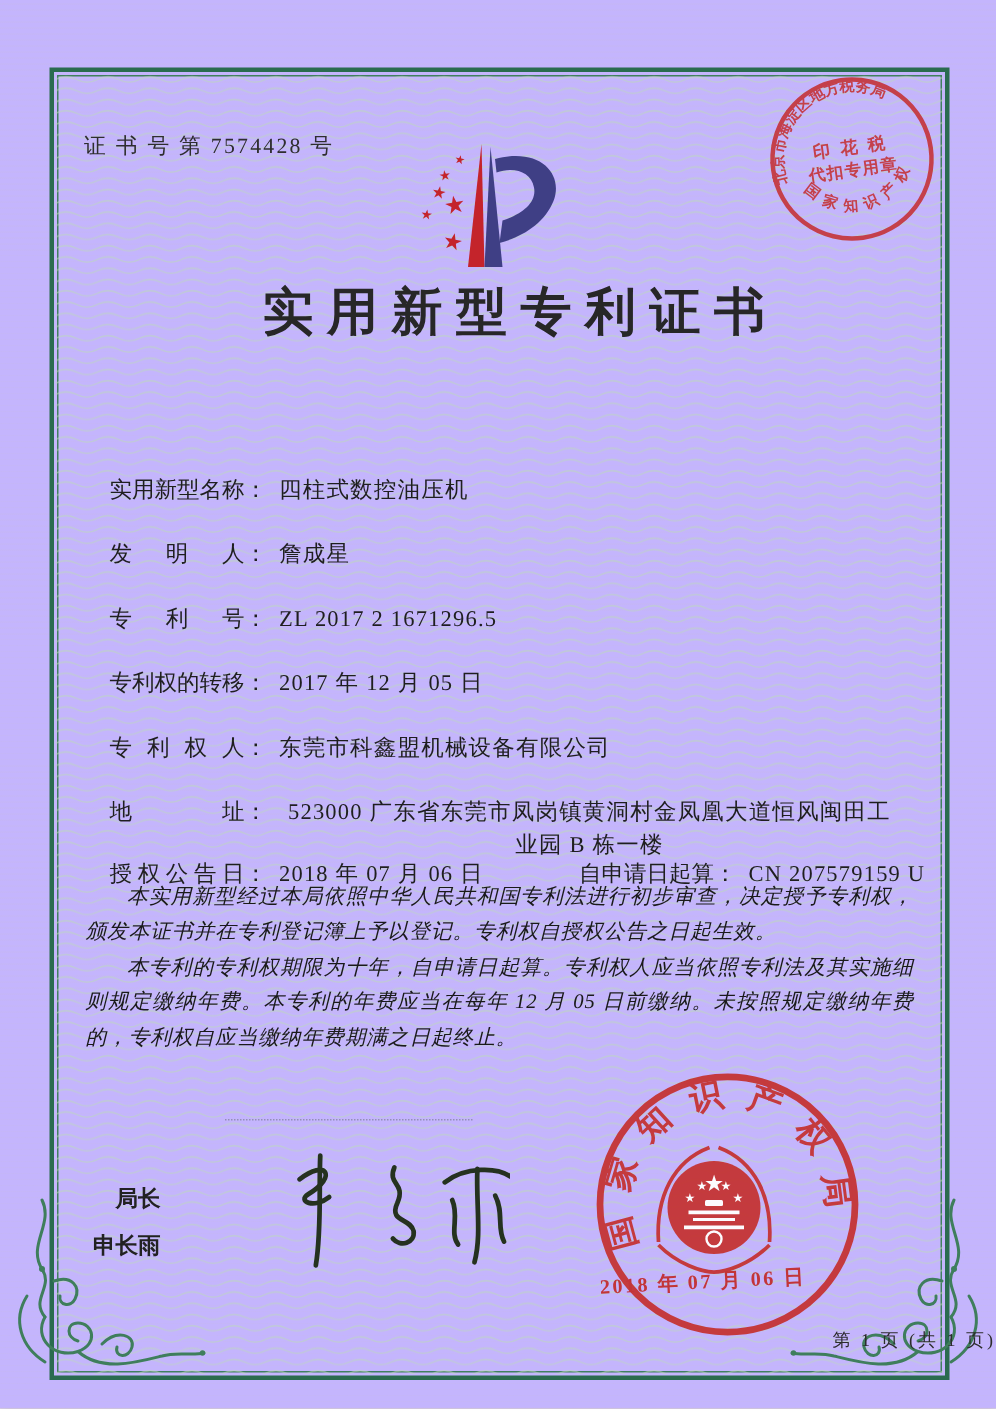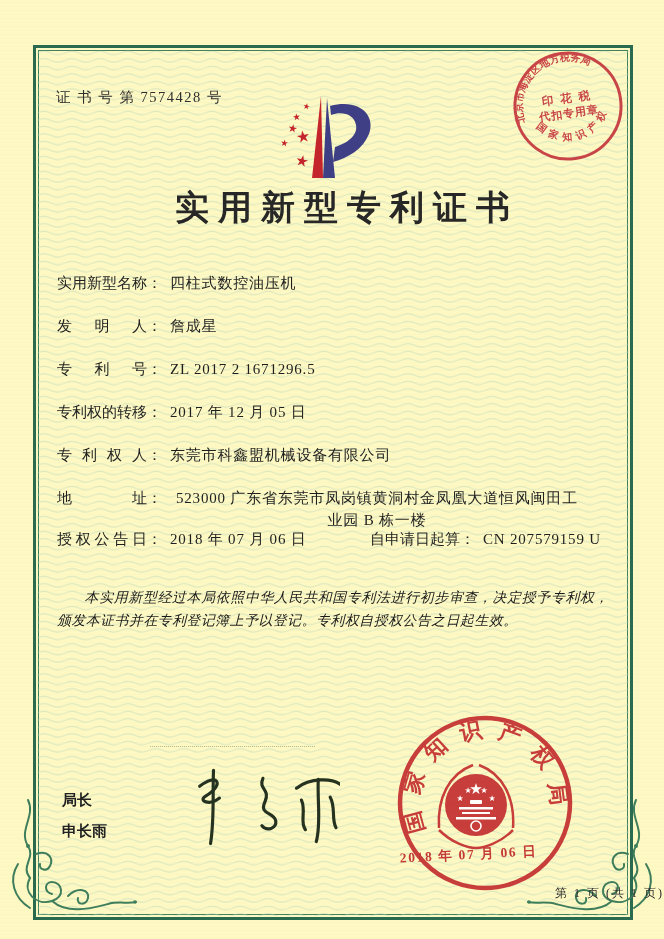--- a/index.html
+++ b/index.html
@@ -1,19 +1,19 @@
 <!DOCTYPE html>
 <html><head>
 <meta charset="utf-8">
 <style>
   * { box-sizing: border-box; margin: 0; padding: 0; }
   html,body { background:#e8e4d8; }
   .page {
     position: relative; width: 664px; height: 939px;
-    background: #fef9c3;
+    background: #c4b5fd;
     font-family: "Liberation Serif", serif;
     overflow: hidden;
     box-shadow: 0 0 6px rgba(0,0,0,.25);
   }
   .paper-texture {
     position:absolute; inset:0;
     background: repeating-linear-gradient(0deg, rgba(205,195,165,.05) 0 1px, transparent 1px 4px);
     pointer-events:none;
   }
   
@@ -37,39 +37,39 @@
     position:absolute; left:512px; top:50px; width:112px; height:112px; z-index:6;
     transform:rotate(-8deg); opacity:.93;
   }
   .title {
     position:absolute; left:0; right:0; top:185px; z-index:5;
     text-align:center; font-size:34px; font-weight:bold;
     letter-spacing:9px; color:#272727;padding-left:30px;
   }
   .fields { position:absolute; left:57px; top:273px; width:552px; height:300px; z-index:5;
     font-size:15px; color:#1f1f1f; }
-  .row { position:absolute; left:0; width:552px; line-height:21px; }
+  .row { position:absolute; left:16px; width:552px; line-height:21px;margin-top:44px; }
   .flabel { display:inline-block; width:90px; text-align:justify; text-align-last:justify;
     vertical-align:top; }
   .colon { vertical-align:top; }
   .fvalue { display:inline-block; margin-left:8px; letter-spacing:.8px; vertical-align:top; }
   .row.addr .fvalue { width:414px; line-height:21.5px;text-align:center; }
   .grant-right { position:absolute; left:313px; top:0; }
   .paras {
     position:absolute; left:57px; top:554px; width:552px; z-index:5;
     font-size:13.8px; line-height:23.4px; font-style:italic;
     letter-spacing:.6px; color:#1a1a1a; text-align:justify;margin-top:32px;
   }
   .paras p { text-indent:2em; }
   .microline { position:absolute; left:150px; top:746px; width:165px; z-index:4;
     border-top:1.5px dotted rgba(55,75,58,.35); }
   .signer {
     position:absolute; left:62px; top:784px; z-index:5;
     font-family:"Liberation Sans", sans-serif;
-    font-size:15px; font-weight:600; line-height:31px; color:#222;
+    font-size:15px; font-weight:600; line-height:31px; color:#222;text-align:right;
   }
   .signature { position:absolute; left:172px; top:758px; z-index:5; }
   .seal { position:absolute; left:390px; top:712px; z-index:6; opacity:.95; }
   .footer {
     position:absolute; left:0; right:0; top:885px; z-index:5;
     text-align:right; font-size:12px; letter-spacing:2px; color:#2c2c2c;
   }
 </style>
 </head>
 <body>
@@ -173,20 +173,21 @@
     <div class="row" style="top:256px">
       <span class="flabel">授权公告日</span><span class="colon">：</span><span class="fvalue">2018 年 07 月 06 日</span>
       <span class="grant-right">
         <span class="flabel">自申请日起算</span><span class="colon">：</span><span class="fvalue">CN 207579159 U</span>
       </span>
     </div>
   </div>
 
   <div class="paras">
     <p>本实用新型经过本局依照中华人民共和国专利法进行初步审查，决定授予专利权，颁发本证书并在专利登记簿上予以登记。专利权自授权公告之日起生效。</p>
+    <p>本专利的专利权期限为十年，自申请日起算。专利权人应当依照专利法及其实施细则规定缴纳年费。本专利的年费应当在每年 12 月 05 日前缴纳。未按照规定缴纳年费的，专利权自应当缴纳年费期满之日起终止。</p>
   </div>
 
   <div class="microline"></div>
 
   <div class="signer">
     <div>局长</div>
     <div>申长雨</div>
   </div>
 
   <svg class="signature" width="168" height="92" viewBox="0 0 170 92">

